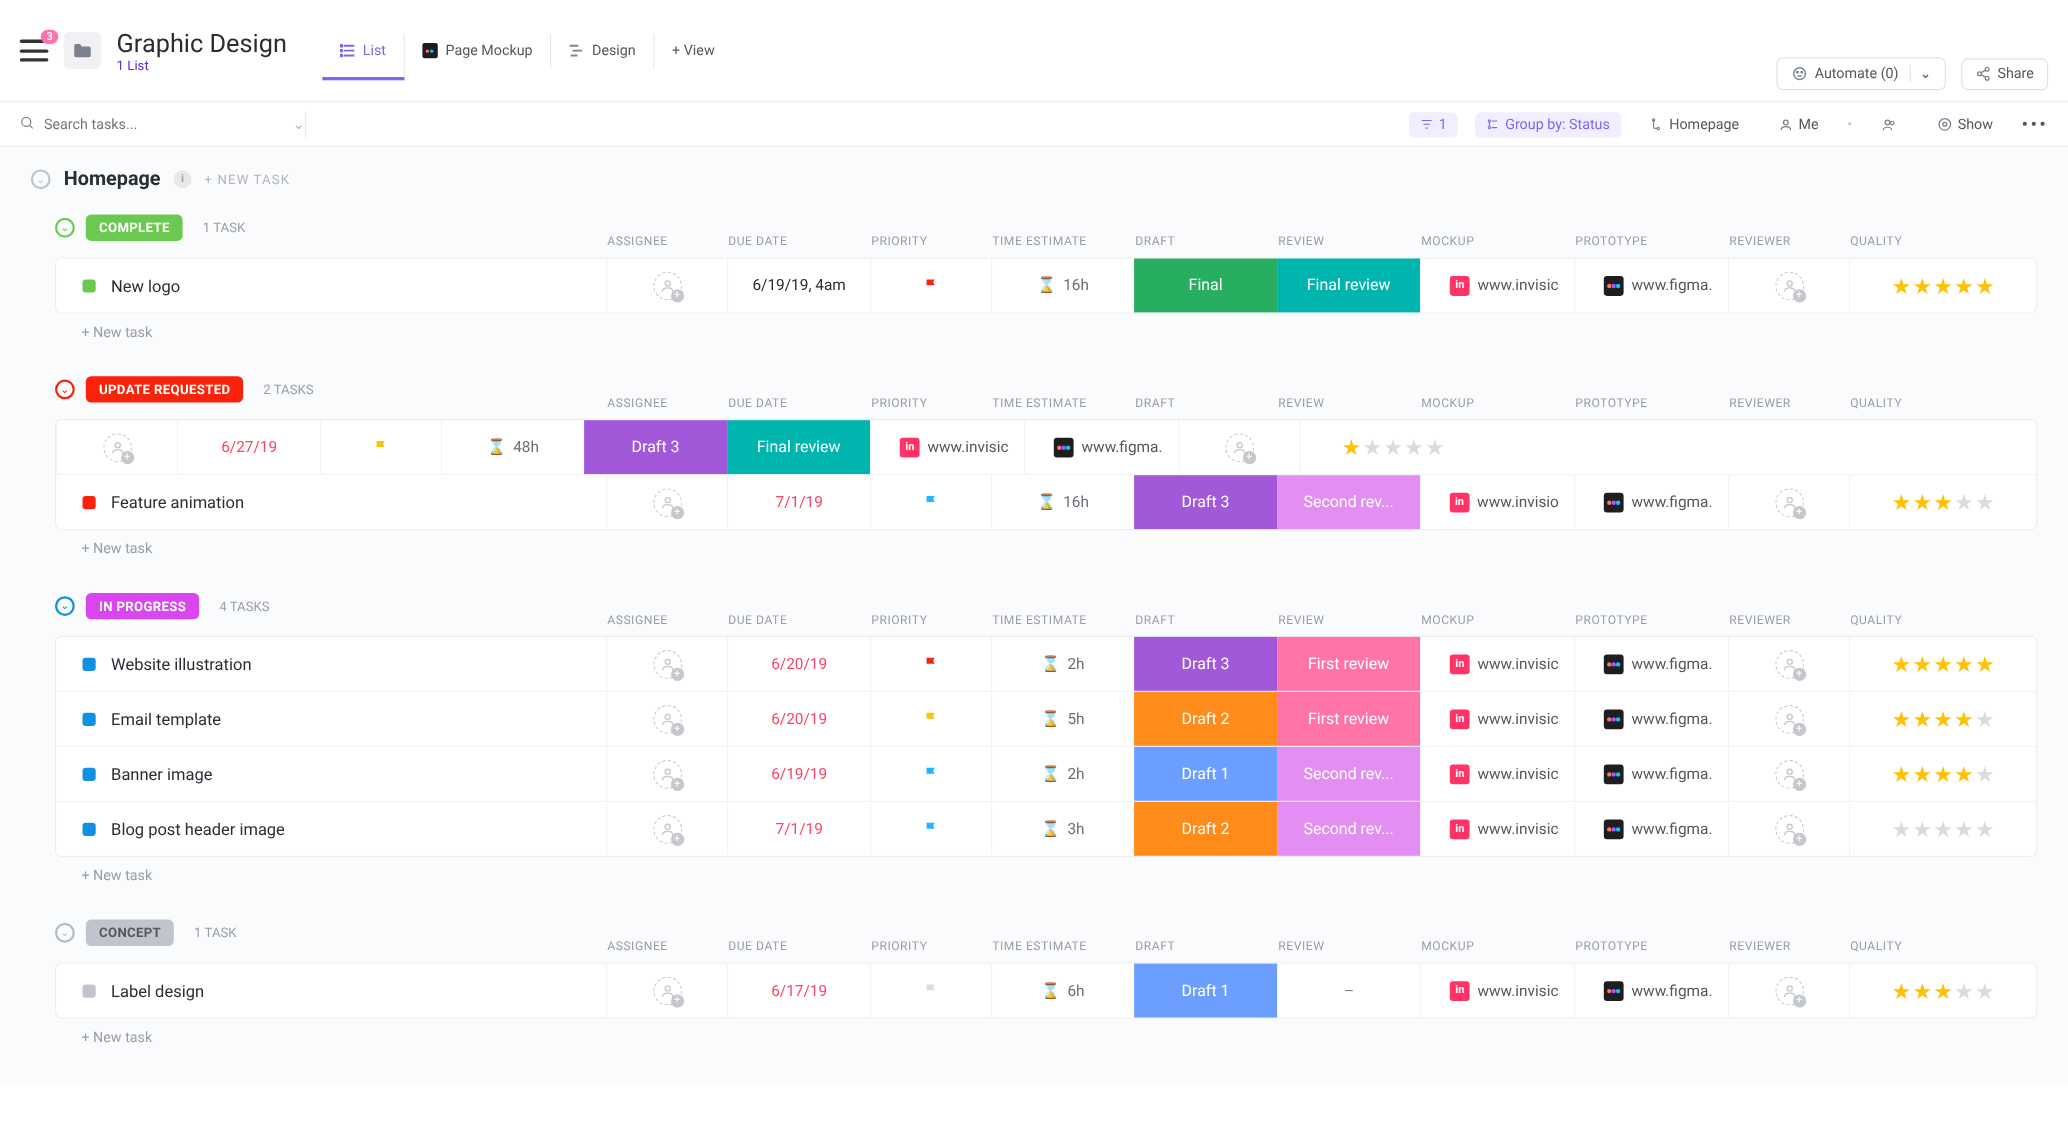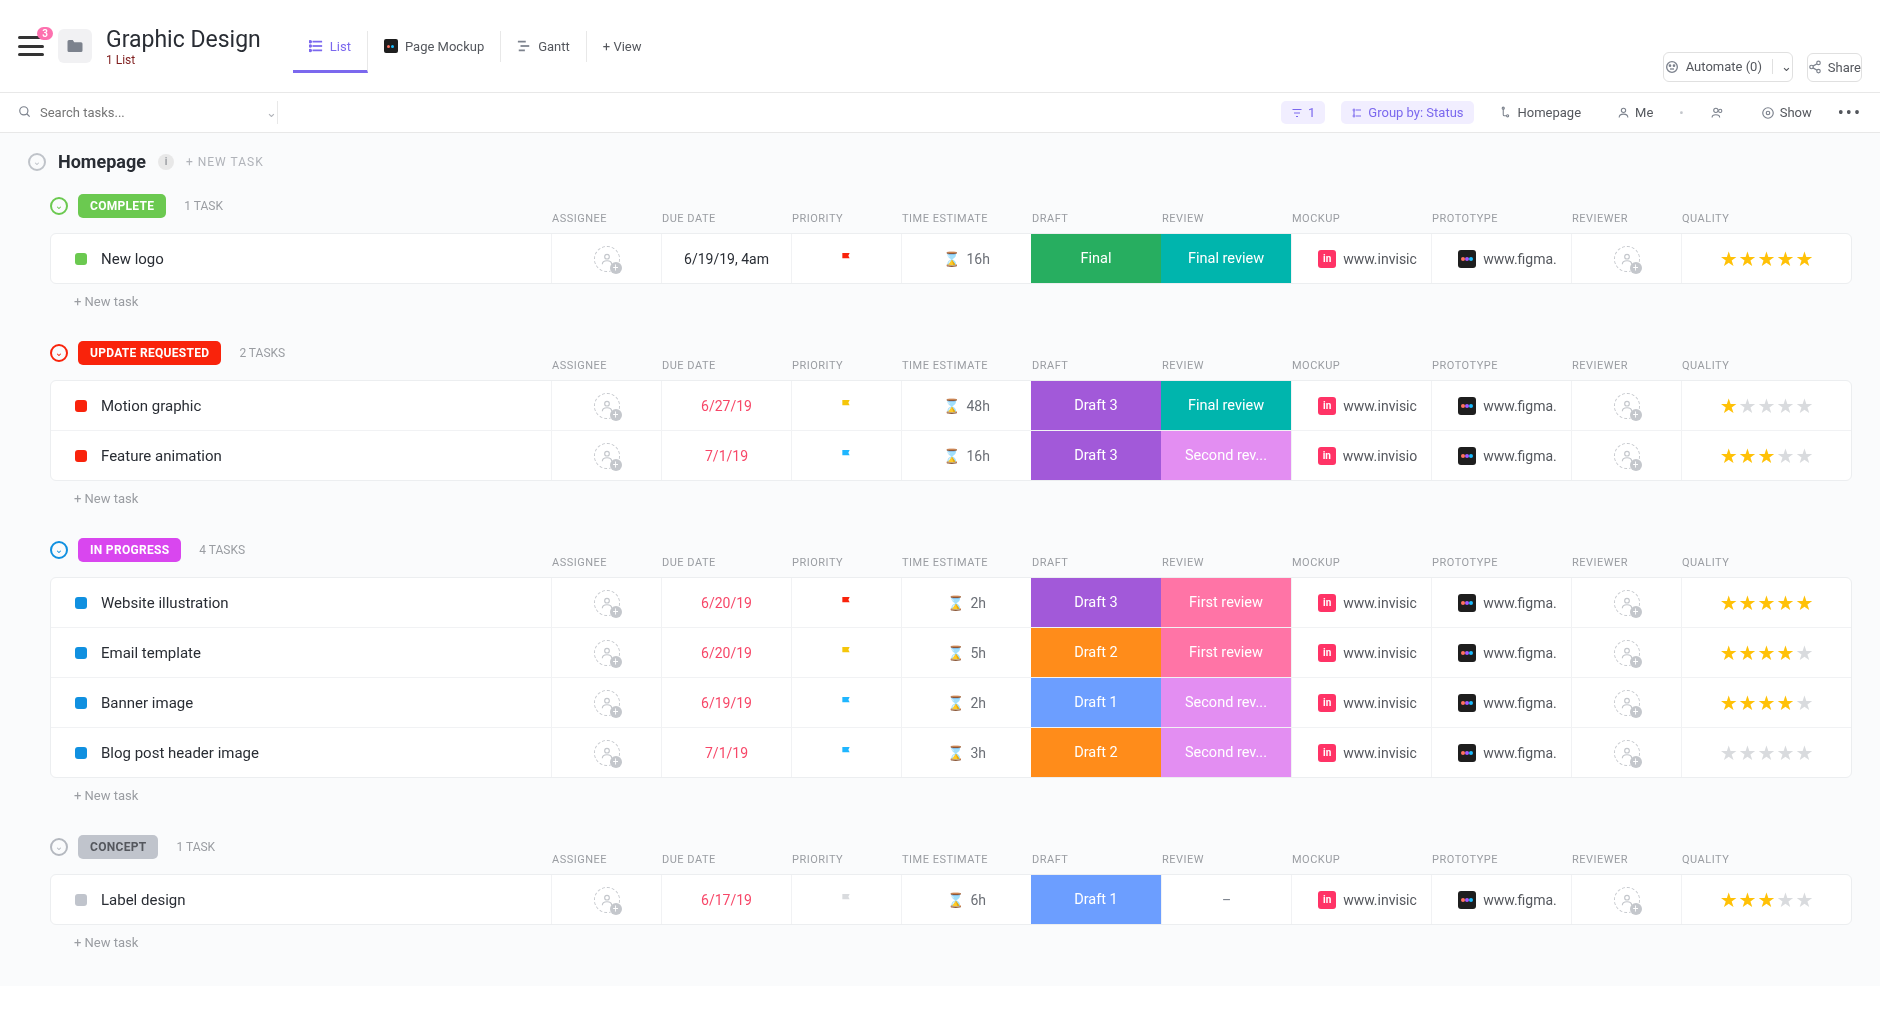--- a/index.html
+++ b/index.html
@@ -6,26 +6,26 @@
   body { background:#fff; color:#292d34; font-size:13px; width:1880px; }
   
   
   .topbar { display:flex; align-items:center; padding:10px 18px; gap:14px; border-bottom:1px solid #e8e8e8; }
   .menu-btn { width:26px; height:20px; display:flex; flex-direction:column; justify-content:space-between; cursor:pointer; position:relative;}
   .menu-btn span{height:3px;background:#333;border-radius:2px;}
   .badge-3 { position:absolute; top:-9px; right:-9px; background:#fd71af; color:#fff; font-size:10px; padding:1px 5px; border-radius:10px; font-weight:600;}
   .folder-ico{width:34px;height:34px;background:#f1f1f3;border-radius:6px;display:flex;align-items:center;justify-content:center;color:#7c828d;}
   .title-block{display:flex;flex-direction:column;}
   .title-block .t{font-size:23px;font-weight:400;}
-  .title-block .s{font-size:12px;color:#7f1d1d;}
+  .title-block .s{font-size:12px;color:#6d28d9;}
   .views{display:flex;align-items:center;gap:0;margin-left:18px;}
   .view-tab{display:flex;align-items:center;gap:7px;padding:8px 16px;color:#54575d;border-right:1px solid #e8e8e8;cursor:pointer;}
   .view-tab.active{color:#7b68ee;border-bottom:3px solid #7b68ee;margin-bottom:-11px;padding-bottom:16px;}
   .spacer{flex:1;}
-  .automate,.share-btn{display:flex;align-items:flex-start;gap:6px;border:1px solid #e0e0e0;border-radius:6px;padding:6px 0;color:#54575d;cursor:pointer;margin-top:42px;}
+  .automate,.share-btn{display:flex;align-items:center;gap:6px;border:1px solid #e0e0e0;border-radius:6px;padding:6px 12px;color:#54575d;cursor:pointer;margin-top:42px;}
   .automate .chev{border-left:1px solid #e0e0e0;padding-left:8px;margin-left:4px;}
   
   
   .toolbar{display:flex;align-items:center;padding:8px 18px;border-bottom:1px solid #e8e8e8;gap:10px;}
   .search-box{display:flex;gap:8px;color:#a0a3a8;width:260px;border-right:1px solid #e8e8e8;padding:4px 0;}
   .search-box input{border:none;outline:none;font-size:13px;flex:1;}
   .right-toolbar{margin-left:auto;display:flex;align-items:center;gap:16px;color:#54575d;}
   .pill{display:flex;align-items:center;gap:5px;padding:4px 10px;border-radius:5px;cursor:pointer;}
   .pill.purple{background:#f1eeff;color:#7b68ee;}
   .dots{font-size:18px;letter-spacing:2px;cursor:pointer;}
@@ -120,21 +120,21 @@
           <span style="width:3px;height:3px;background:#1abcfe;border-radius:50%;"></span>
         </span>
       <span>Page Mockup</span>
     </div>
     <div class="view-tab">
       <svg width="14" height="14" viewBox="0 0 16 16" fill="none" stroke="#7c828d" stroke-width="2">
           <line x1="1" y1="3" x2="10" y2="3"></line>
           <line x1="4" y1="8" x2="14" y2="8"></line>
           <line x1="2" y1="13" x2="9" y2="13"></line>
         </svg>
-      <span>Gantt</span>
+      <span>Design</span>
     </div>
     <div class="view-tab" style="border-right:none">
       <span>+  View</span>
     </div>
   </div>
   <div class="spacer"></div>
   <div class="automate">
     <svg width="16" height="16" viewBox="0 0 24 24" fill="none" stroke="#7c828d" stroke-width="2">
         <circle cx="12" cy="12" r="8"></circle>
         <circle cx="9" cy="10" r="1" fill="#7c828d"></circle>
@@ -306,24 +306,20 @@
     <div class="col c-draft">DRAFT</div>
     <div class="col c-review">REVIEW</div>
     <div class="col c-mock">MOCKUP</div>
     <div class="col c-proto">PROTOTYPE</div>
     <div class="col c-reviewer">REVIEWER</div>
     <div class="col c-quality">QUALITY</div>
   </div>
     </div>
     <div class="task-rows">
           <div class="task-row">
-      <div class="task-name">
-        <div class="status-sq" style="background:#f9230b"></div>
-        <span>Motion graphic</span>
-      </div>
       <div class="cells">
         <div class="cell c-assign">
                 <div class="avatar-ph">
                   <svg viewBox="0 0 24 24" fill="none" stroke-width="2">
                     <circle cx="12" cy="8" r="4"></circle>
                     <path d="M4 21c0-4 4-6 8-6s8 2 8 6"></path>
                   </svg>
                 </div>
               </div>
         <div class="cell c-due due-red">6/27/19</div>

